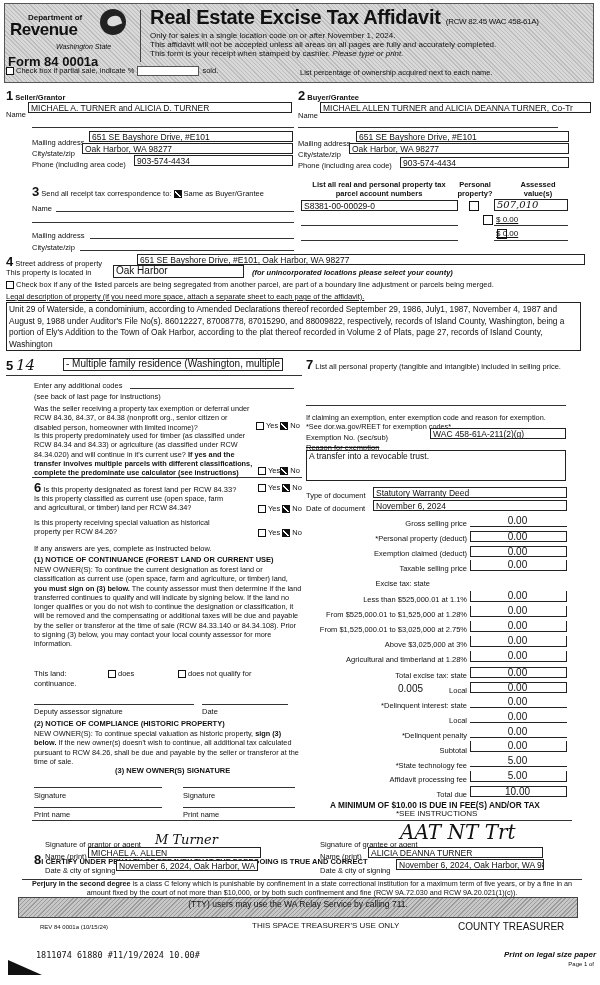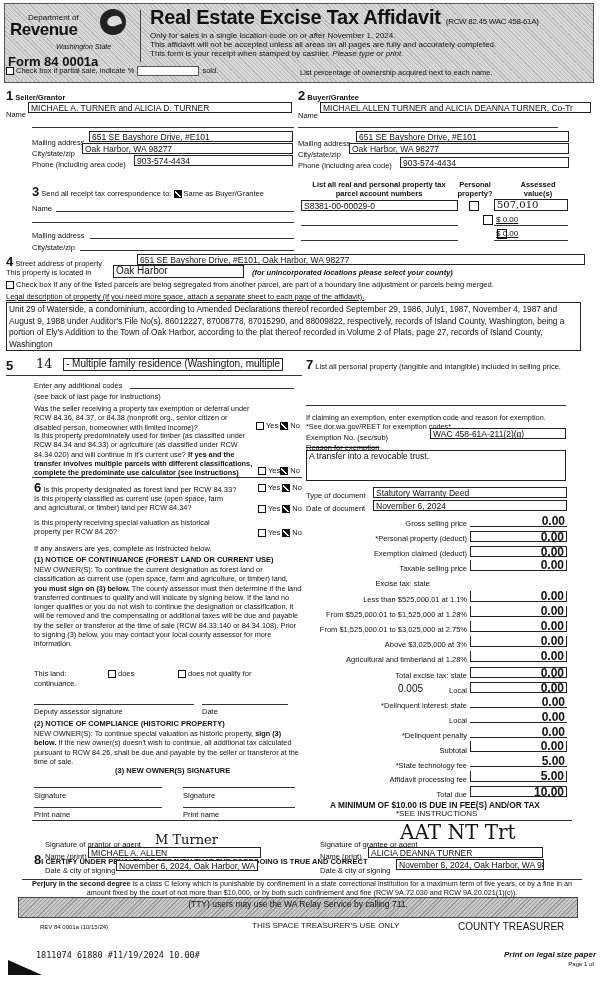--- a/index.html
+++ b/index.html
@@ -1,47 +1,47 @@
 <!DOCTYPE html>
 <html><head>
 <meta charset="utf-8">
 <style>
   * { box-sizing: border-box; margin: 0; padding: 0; }
   body { width: 600px; height: 985px; background: #fff; font-family: "Liberation Sans", sans-serif; color: #111; position: relative; overflow: hidden; font-size: 7.5px; }
   .abs { position: absolute; }
   .header { left: 4px; top: 3px; width: 590px; height: 80px; border: 1px solid #555; background: repeating-linear-gradient(45deg,#bdbdbd 0 1px,#d8d8d8 1px 3px); }
-  .dept { left: 28px; top: 13px; font-size: 8px; }
+  .dept { left: 28px; top: 13px; font-size: 8px; font-weight: bold; }
   .revenue { left: 10px; top: 20px; font-size: 17px; font-weight: bold; letter-spacing: -0.5px; }
   .logo-swirl { left: 100px; top: 9px; width: 26px; height: 26px; border-radius: 50%; background: #222; }
   .logo-swirl::after { content:""; position:absolute; left:7px; top:7px; width:14px; height:10px; border-radius:50% 50% 0 50%; background:#ddd; transform: rotate(-20deg); }
   .wa-state { left: 56px; top: 43px; font-size: 7px; font-style: italic; }
   .form-no { left: 8px; top: 54px; font-size: 13px; font-weight: bold; }
   .vdivider { left: 140px; top: 10px; width: 1px; height: 52px; background: #444; }
   .title { left: 150px; top: 6px; font-size: 20px; font-weight: bold; letter-spacing: -0.3px; }
   .title small { font-size: 8px; font-weight: normal; }
   .hdr-line { left: 150px; font-size: 8px; }
   .partial { left: 6px; top: 66px; font-size: 7.5px; }
   .partial-box { display:inline-block; width: 62px; height: 10px; background:#fff; border:1px solid #555; vertical-align: middle; margin: 0 3px; }
   .pct-note { left: 300px; top: 68px; font-size: 7.5px; }
   .cb { display:inline-block; width: 8px; height: 8px; border: 1px solid #111; vertical-align: middle; margin-right: 2px; position: relative; background:#fff; }
   .cb.checked::after { content:""; position:absolute; left:0; top:0; right:0; bottom:0; background: linear-gradient(45deg, transparent 40%, #fff 40% 55%, transparent 55%), #111; }
   .secnum { font-size: 13px; font-weight: bold; }
   .lbl { font-size: 7.5px; }
   .bold { font-weight: bold; }
   .field { position: absolute; border: 1px solid #222; height: 11px; font-size: 8.5px; padding-left: 2px; line-height: 10px; white-space: nowrap; overflow: hidden; background:#fff; }
   .uline { position: absolute; height: 1px; background: #333; }
-  .money { position: absolute; border: 1px solid #222; border-top: none; border-left-width:1px; height: 11px; font-size: 12px; text-align: right; padding-right: 2px; line-height: 10px; font-weight: bold; }
+  .money { position: absolute; border: 1px solid #222; border-top: none; border-left-width:1px; height: 11px; font-size: 10px; text-align: center; padding-right: 2px; line-height: 10px; }
   .money.boxed { border-top: 1px solid #222; }
   .calc-lbl { position: absolute; text-align: right; font-size: 7.5px; white-space: nowrap; }
   .para { font-size: 7.3px; line-height: 9.3px; }
   .footer-bar { left: 18px; top: 897px; width: 560px; height: 21px; background: repeating-linear-gradient(-45deg,#9c9c9c 0 1px,#c7c7c7 1px 3px); border:1px solid #444; font-size: 8.5px; text-align:center; line-height: 10px; color:#111; padding-top:1px; }
   .hline { position:absolute; height: 2px; background: #333; }
   .triangle { left: 8px; top: 960px; width: 0; height: 0; border-left: 34px solid #111; border-top: 15px solid transparent; }
   .mono { font-family: "DejaVu Sans Mono", monospace; }
-  .hand { font-family: "DejaVu Serif", serif; }
+  .hand { font-family: "DejaVu Serif", serif; font-style: italic; }
 </style>
 </head>
 <body>
 
 
 
 
 <div class="abs header"></div>
 <div class="abs logo-swirl"></div>
 <div class="abs dept">Department of</div>
@@ -113,21 +113,21 @@
 <div class="field" style="left:137px;top:254px;width:448px">651 SE Bayshore Drive, #E101, Oak Harbor, WA 98277</div>
 <div class="abs lbl" style="left:6px;top:268px">This property is located in</div>
 <div class="field" style="left:113px;top:265px;width:131px;font-size:10px;height:13px">Oak Harbor</div>
 <div class="abs lbl bold" style="left:252px;top:268px;font-style:italic">(for unincorporated locations please select your county)</div>
 <div class="abs lbl" style="left:6px;top:280px"><span class="cb"></span><span>Check box if any of the listed parcels are being segregated from another parcel, are part of a boundary line adjustment or parcels being merged.</span></div>
 <div class="abs lbl" style="left:6px;top:292px;text-decoration:underline">Legal description of property (if you need more space, attach a separate sheet to each page of the affidavit).</div>
 <div class="field" style="left:6px;top:302px;width:575px;height:49px;white-space:normal;line-height:11.5px;font-size:8.3px;padding:1px 2px">Unit 29 of Waterside, a condominium, according to Amended Declarations thereof recorded September 29, 1986, July1, 1987, November 4, 1987 and August 9, 1988 under Auditor's File No(s). 86012227, 87008778, 87015290, and 88009822, respectively, records of Island County, Washington, being a portion of Ely's Addition to the Town of Oak Harbor, according to the plat thereof recorded in Volume 2 of Plats, page 27, records of Island County, Washington</div>
 
 
 <div class="abs" style="left:6px;top:358px"><span class="secnum">5</span></div>
-<div class="abs hand" style="left:36px;top:356px;font-size:13px">14</div>
+<div class="abs hand" style="left:16px;top:356px;font-size:15px">14</div>
 <div class="field" style="left:63px;top:358px;width:220px;height:13px;font-size:10px">- Multiple family residence (Washington, multiple</div>
 <div class="uline" style="left:6px;top:375px;width:296px"></div>
 <div class="abs lbl" style="left:34px;top:381px">Enter any additional codes</div>
 <div class="uline" style="left:130px;top:388px;width:164px"></div>
 <div class="abs lbl" style="left:34px;top:392px">(see back of last page for instructions)</div>
 <div class="abs para" style="left:34px;top:404px;width:220px">Was the seller receiving a property tax exemption or deferral under RCW 84.36, 84.37, or 84.38 (nonprofit org., senior citizen or disabled person, homeowner with limited income)?</div>
 <div class="abs lbl" style="left:256px;top:421px"><span class="cb"></span><span>Yes</span> <span class="cb checked"></span><span>No</span></div>
 <div class="abs para" style="left:34px;top:431px;width:222px"><span>Is this property predominately used for timber (as classified under RCW 84.34 and 84.33) or agriculture (as classified under RCW 84.34.020) and will continue in it's current use?</span> <b>If yes and the transfer involves multiple parcels with different classifications, complete the predominate use calculator (see instructions)</b></div>
 <div class="abs lbl" style="left:258px;top:466px"><span class="cb"></span><span>Yes</span><span class="cb checked"></span><span>No</span></div>
 <div class="hline" style="left:32px;top:477px;width:270px;height:1px"></div>

